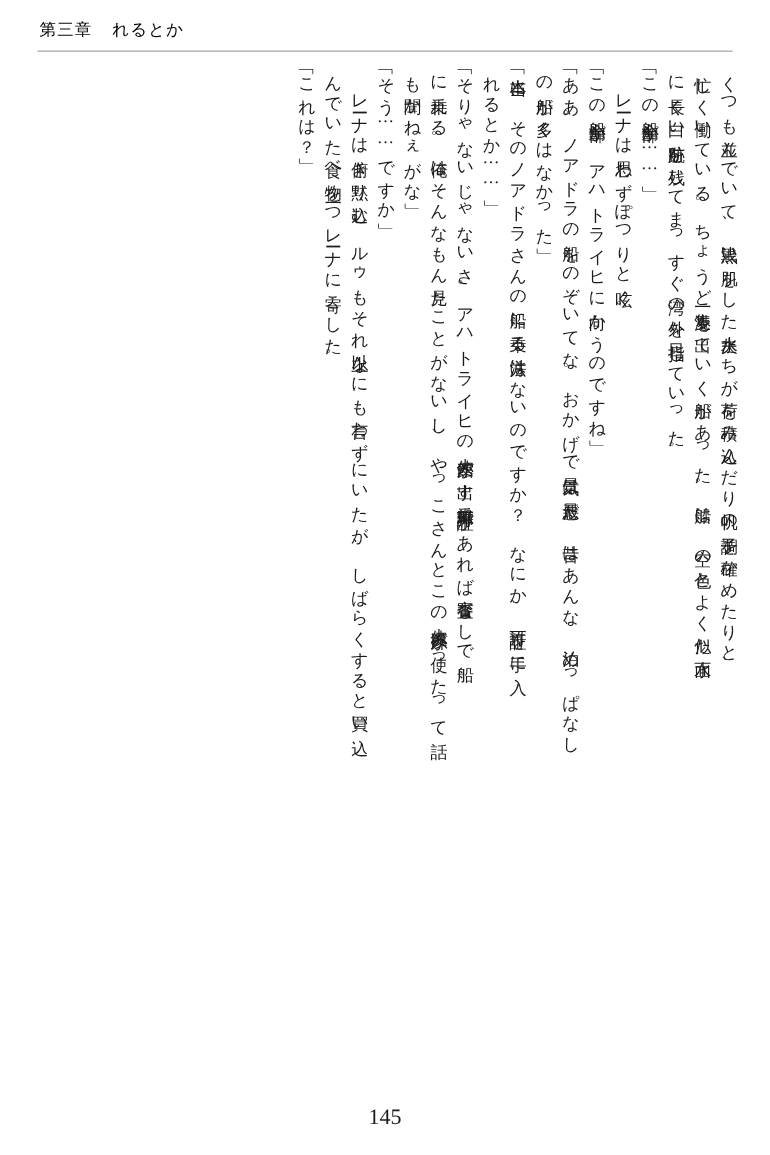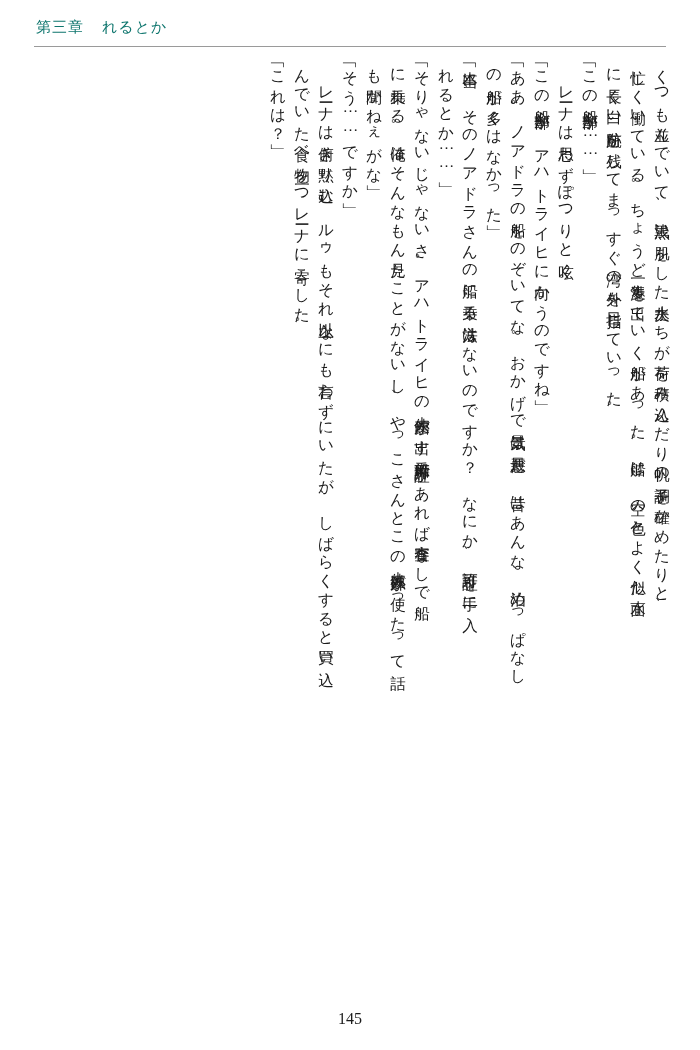--- a/index.html
+++ b/index.html
@@ -25,21 +25,21 @@
   
   .header {
     position: absolute;
     top: 18px;
     left: 36px;
     display: flex;
     align-items: baseline;
     gap: 18px;
     font-size: 15px;
     letter-spacing: 1px;
-    color: #0f766e;
+    color: #000000;
   }
   .header .chapter-num {
     white-space: nowrap;
   }
   .header .chapter-title {
     white-space: nowrap;
   }
   .header-rule {
     position: absolute;
     top: 46px;
@@ -80,21 +80,21 @@
   .ind-0 { padding-top: 0; }
   .ind-1 { padding-top: 17px; }
 
   
   .folio {
     position: absolute;
     bottom: 22px;
     left: 0;
     width: 700px;
     text-align: center;
-    font-size: 16px;
+    font-size: 20px;
     color: #1b1b1b;
     font-family: "Liberation Serif", "DejaVu Serif", serif;
   }
 </style>
 </head>
 <body>
 
 <div class="page">
 
   <div class="header">

